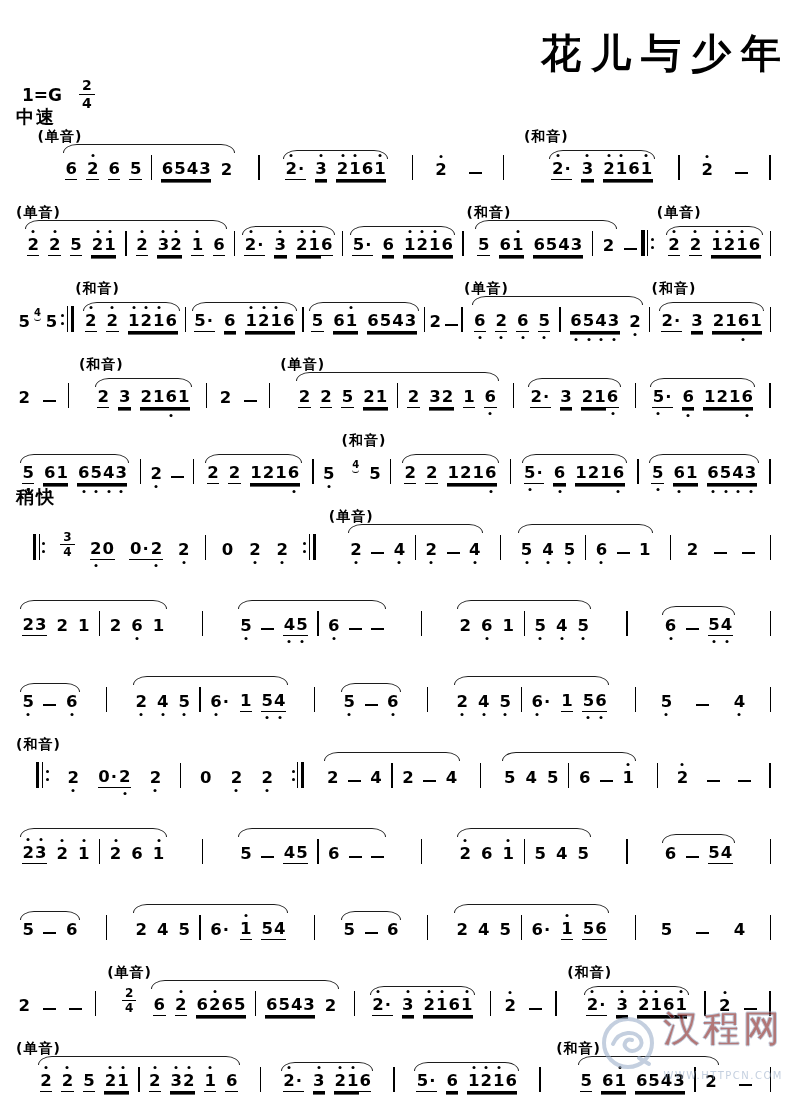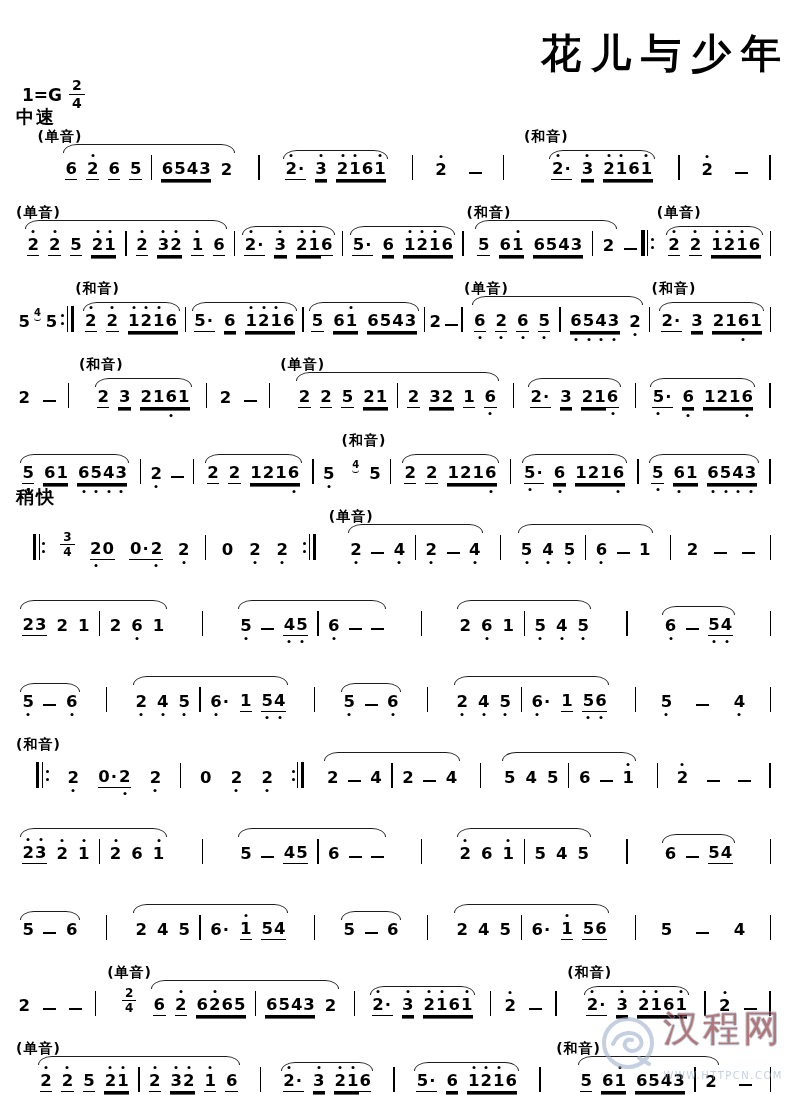--- a/index.html
+++ b/index.html
@@ -1,21 +1,21 @@
 <!DOCTYPE html>
 <html><head>
 <meta charset="utf-8">
 <style>
   html,body{margin:0;padding:0}
   body{width:789px;height:1095px;background:#fff;position:relative;overflow:hidden;
        font-family:"DejaVu Sans",sans-serif;color:#000}
   .title{position:absolute;top:26px;left:2px;width:100%;text-align:right;
          font-family:"Liberation Serif","DejaVu Serif",serif;font-weight:bold;
          font-size:40px;letter-spacing:10px}
-  .keysig{position:absolute;left:22px;top:78px;display:flex;align-items:center;gap:7px;
+  .keysig{position:absolute;left:22px;top:78px;display:flex;align-items:center;gap:17px;
           font-weight:bold;font-size:17px}
   .ts{display:inline-flex;flex-direction:column;align-items:center;font-weight:bold;
       font-size:13px;line-height:1.05;margin-bottom:2px}
   .ts .num{border-bottom:1.6px solid #000;padding:0 3px 1px}
   .ts .den{padding-top:1px}
   .keysig .ts{font-size:14px}
   .score{position:absolute;top:110px;left:18px;right:18px}
   .line{position:relative;height:70px;display:flex;align-items:flex-end;
         justify-content:space-between;padding-bottom:6px;flex-wrap:nowrap}
   .grp{display:inline-flex;align-items:flex-end;position:relative;padding:14px 4px 0;gap:9px}

